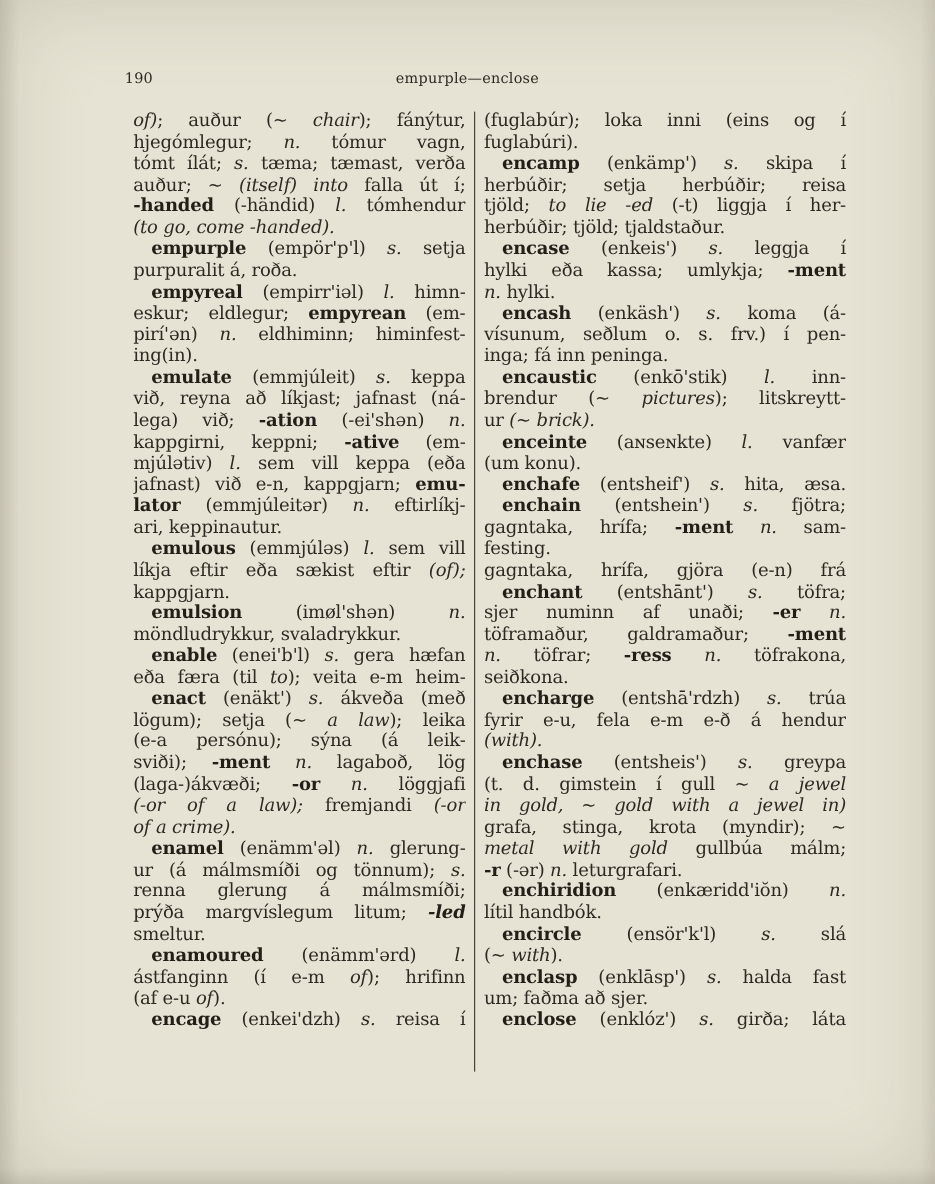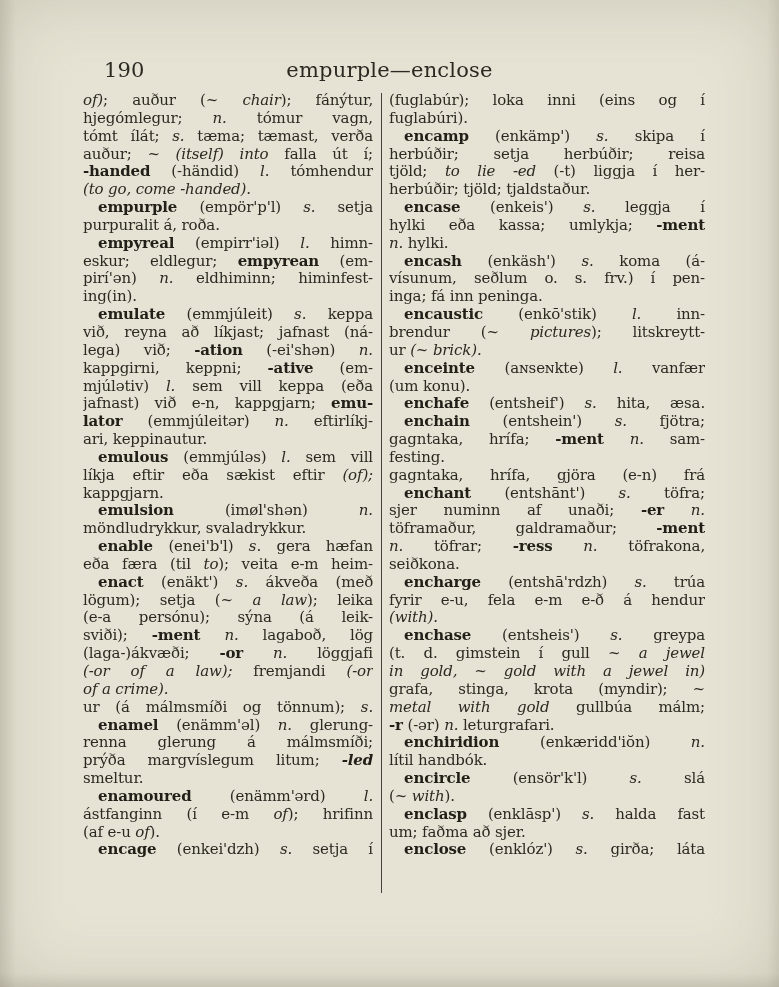--- a/index.html
+++ b/index.html
@@ -17,21 +17,21 @@
       linear-gradient(90deg, rgba(92,87,70,0.16), rgba(0,0,0,0) 16px),
       linear-gradient(270deg, rgba(92,87,70,0.10), rgba(0,0,0,0) 12px),
       linear-gradient(0deg, rgba(92,87,70,0.14), rgba(0,0,0,0) 14px),
       #e6e3d4;
     box-shadow: inset 0 0 70px rgba(110,104,84,0.22);
   }
   .header{
     position:absolute;
     top:58px;left:0;width:100%;
     height:22px;
-    font-size:21px;
+    font-size:12px;
     letter-spacing:0.2px;
   }
   .page-number{
     position:absolute;
     left:104px;top:0;
   }
   .header-title{
     position:absolute;
     left:0;width:100%;
     text-align:center;
@@ -42,21 +42,21 @@
     top:92px;left:83px;
     width:622px;
     display:flex;
   }
   .column{
     overflow:hidden;
     font-size:15px;
     line-height:17.85px;
     letter-spacing:-0.15px;
   }
-  .col-left{width:290px;}
+  .col-left{width:290px;margin-left:28px;}
   .col-right{width:316px;}
   .gutter{
     width:16px;
     display:flex;
     justify-content:center;
     align-items:flex-start;
   }
   .divider{
     width:1px;
     height:800px;
@@ -115,29 +115,29 @@
         <div class="line"><span class="seg-r">möndludrykkur, svaladrykkur.</span></div>
         <div class="line j ind"><span class="seg-b">enable</span><span class="seg-r"> (enei'b'l) </span><span class="seg-i">s.</span><span class="seg-r"> gera hæfan</span></div>
         <div class="line j"><span class="seg-r">eða færa (til </span><span class="seg-i">to</span><span class="seg-r">); veita e-m heim-</span></div>
         <div class="line j ind"><span class="seg-b">enact</span><span class="seg-r"> (enäkt') </span><span class="seg-i">s.</span><span class="seg-r"> ákveða (með</span></div>
         <div class="line j"><span class="seg-r">lögum); setja (~ </span><span class="seg-i">a law</span><span class="seg-r">); leika</span></div>
         <div class="line j"><span class="seg-r">(e-a persónu); sýna (á leik-</span></div>
         <div class="line j"><span class="seg-r">sviði); </span><span class="seg-b">-ment</span><span class="seg-r"> </span><span class="seg-i">n.</span><span class="seg-r"> lagaboð, lög</span></div>
         <div class="line j"><span class="seg-r">(laga-)ákvæði; </span><span class="seg-b">-or</span><span class="seg-r"> </span><span class="seg-i">n.</span><span class="seg-r"> löggjafi</span></div>
         <div class="line j"><span class="seg-i">(-or of a law);</span><span class="seg-r"> fremjandi </span><span class="seg-i">(-or</span></div>
         <div class="line"><span class="seg-i">of a crime).</span></div>
+        <div class="line j ind"><span class="seg-b">enamel</span><span class="seg-r"> (enämm'əl) </span><span class="seg-i">n.</span><span class="seg-r"> glerung-</span></div>
         <div class="line j"><span class="seg-r">ur (á málmsmíði og tönnum); </span><span class="seg-i">s.</span></div>
-        <div class="line j ind"><span class="seg-b">enamel</span><span class="seg-r"> (enämm'əl) </span><span class="seg-i">n.</span><span class="seg-r"> glerung-</span></div>
         <div class="line j"><span class="seg-r">renna glerung á málmsmíði;</span></div>
         <div class="line j"><span class="seg-r">prýða margvíslegum litum; </span><span class="seg-bi">-led</span></div>
         <div class="line"><span class="seg-r">smeltur.</span></div>
         <div class="line j ind"><span class="seg-b">enamoured</span><span class="seg-r"> (enämm'ərd) </span><span class="seg-i">l.</span></div>
         <div class="line j"><span class="seg-r">ástfanginn (í e-m </span><span class="seg-i">of</span><span class="seg-r">); hrifinn</span></div>
         <div class="line"><span class="seg-r">(af e-u </span><span class="seg-i">of</span><span class="seg-r">).</span></div>
-        <div class="line j ind"><span class="seg-b">encage</span><span class="seg-r"> (enkei'dzh) </span><span class="seg-i">s.</span><span class="seg-r"> setja í</span></div>
+        <div class="line j ind"><span class="seg-b">encage</span><span class="seg-r"> (enkei'dzh) </span><span class="seg-i">s.</span><span class="seg-r"> reisa í</span></div>
       </div>
     <div class="gutter">
       <div class="divider"></div>
     </div>
     <div class="column col-right" id="col-right">
         <div class="line j"><span class="seg-r">(fuglabúr); loka inni (eins og í</span></div>
         <div class="line"><span class="seg-r">fuglabúri).</span></div>
         <div class="line j ind"><span class="seg-b">encamp</span><span class="seg-r"> (enkämp') </span><span class="seg-i">s.</span><span class="seg-r"> skipa í</span></div>
         <div class="line j"><span class="seg-r">herbúðir; setja herbúðir; reisa</span></div>
         <div class="line j"><span class="seg-r">tjöld; </span><span class="seg-i">to lie -ed</span><span class="seg-r"> (-t) liggja í her-</span></div>

